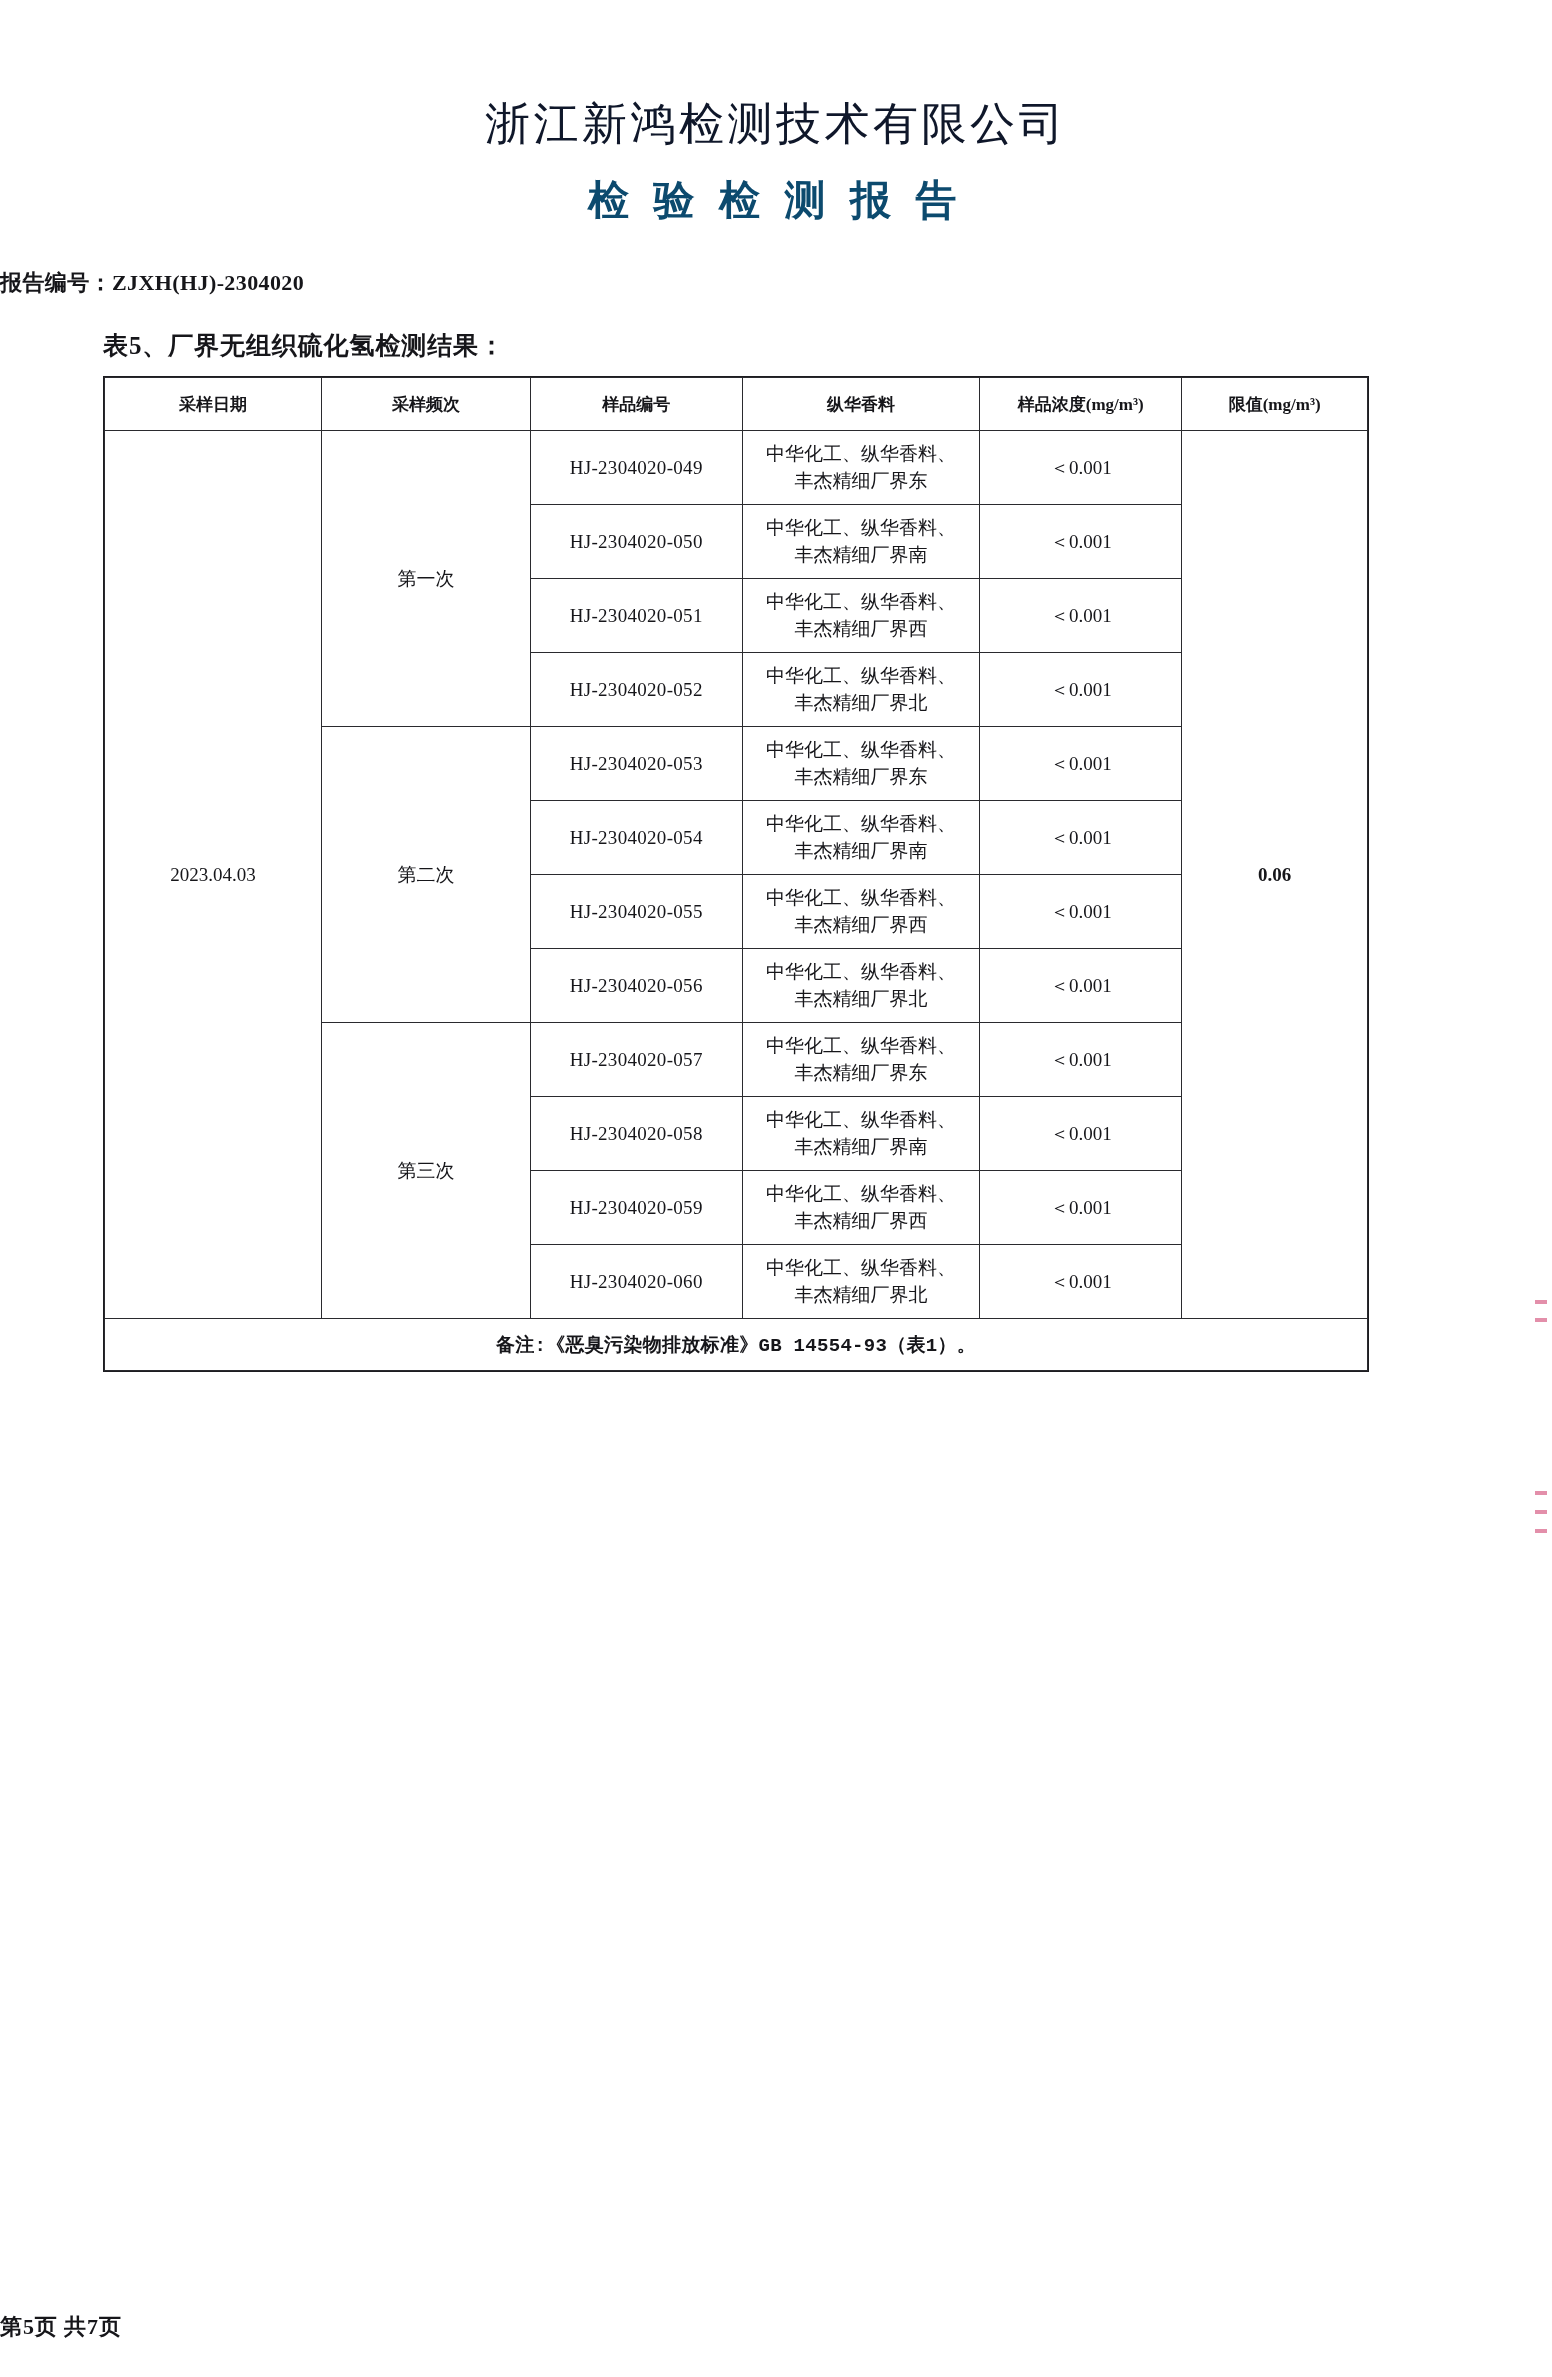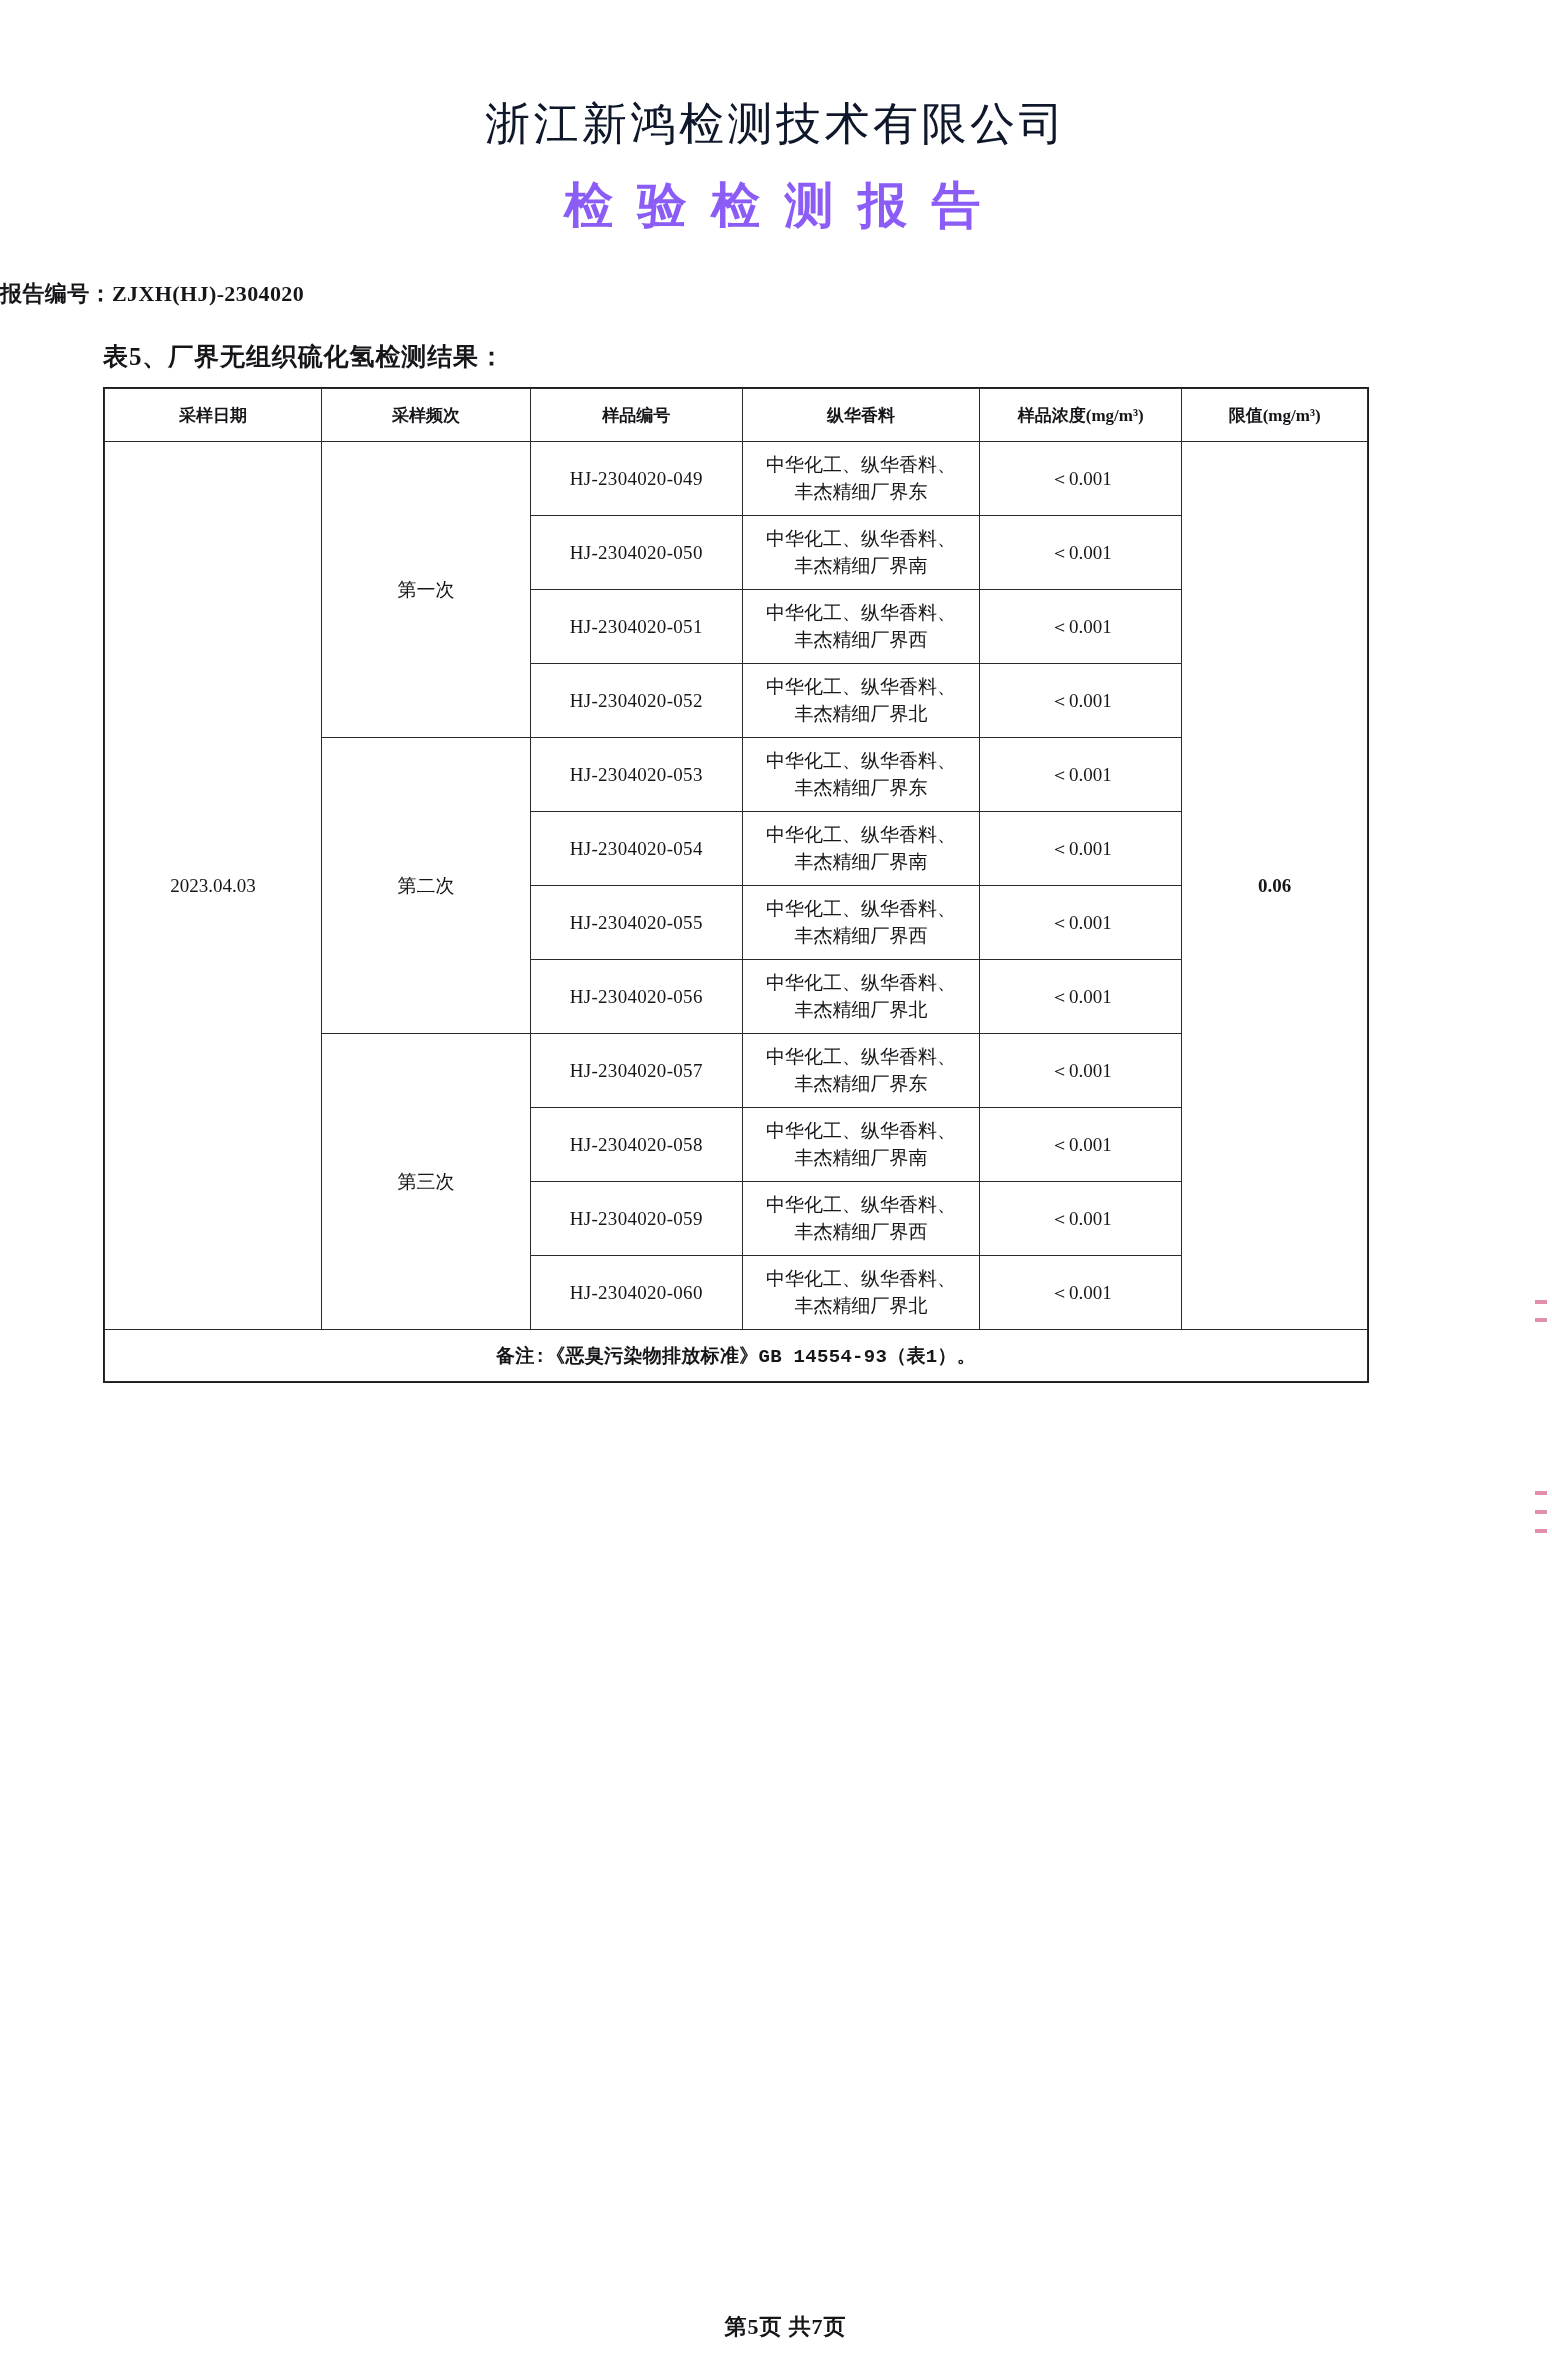--- a/index.html
+++ b/index.html
@@ -28,26 +28,26 @@
     text-align: center;
     font-size: 45px;
     letter-spacing: 3.5px;
     font-weight: 500;
     margin-top: 94px;
     font-family: "DejaVu Serif", "Liberation Serif", serif;
     color: #0f172a;
   }
   .report-title {
     text-align: center;
-    font-size: 49px;
+    font-size: 41px;
     font-weight: 700;
     letter-spacing: 24.5px;
     margin-top: 19px;
     padding-left: 17px;
-    color: #8b5cf6;
+    color: #0c4a6e;
     font-family: "DejaVu Serif", "Liberation Serif", serif;
   }
   .report-no {
     font-size: 22px;
     font-weight: 700;
     margin-top: 40px;
     padding-right: 82px;
     letter-spacing: 0.4px;
   }
   .table-caption {
@@ -125,25 +125,23 @@
     letter-spacing: 0.3px;
     font-family: Liberation Mono, monospace;
   }
 
   
   .footer {
     position: absolute;
     left: 0;
     right: 0;
     bottom: 129px;
-    text-align: center;
     font-size: 22px;
     font-weight: 700;
     letter-spacing: 0.9px;
-    padding-left: 19px;
   }
 
   
   .edge-mark {
     position: absolute;
     right: 5.2px;
     width: 12.2px;
     height: 4.4px;
     background: #d96a8e;
     opacity: .75;

